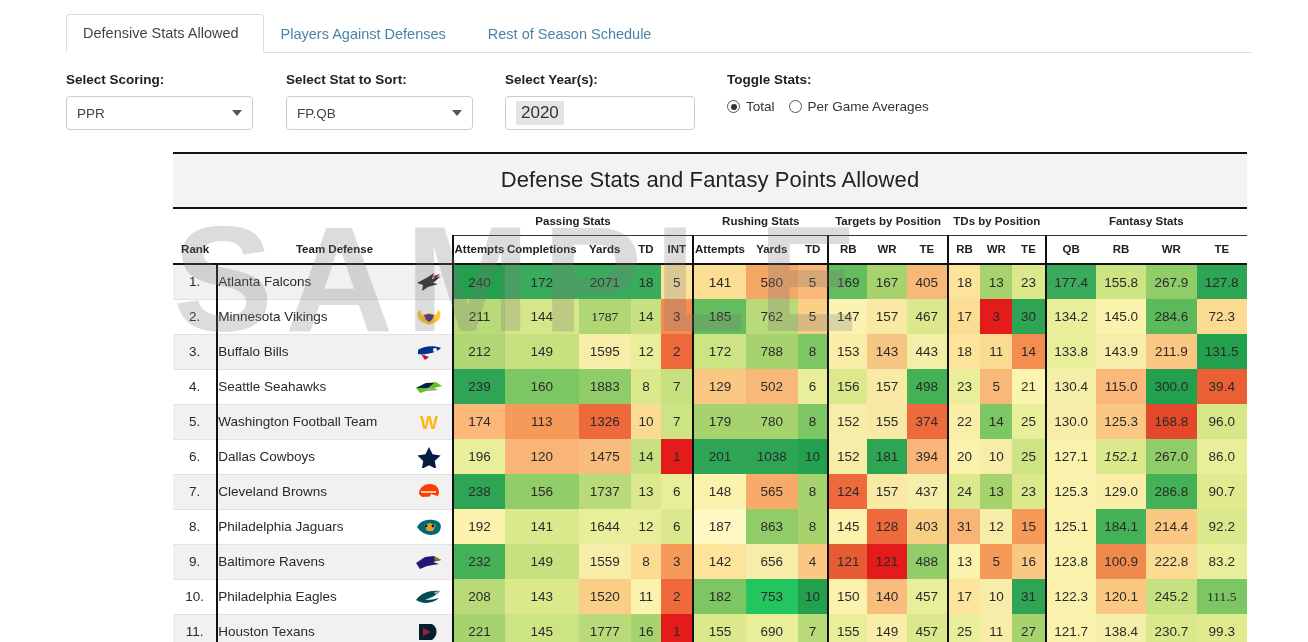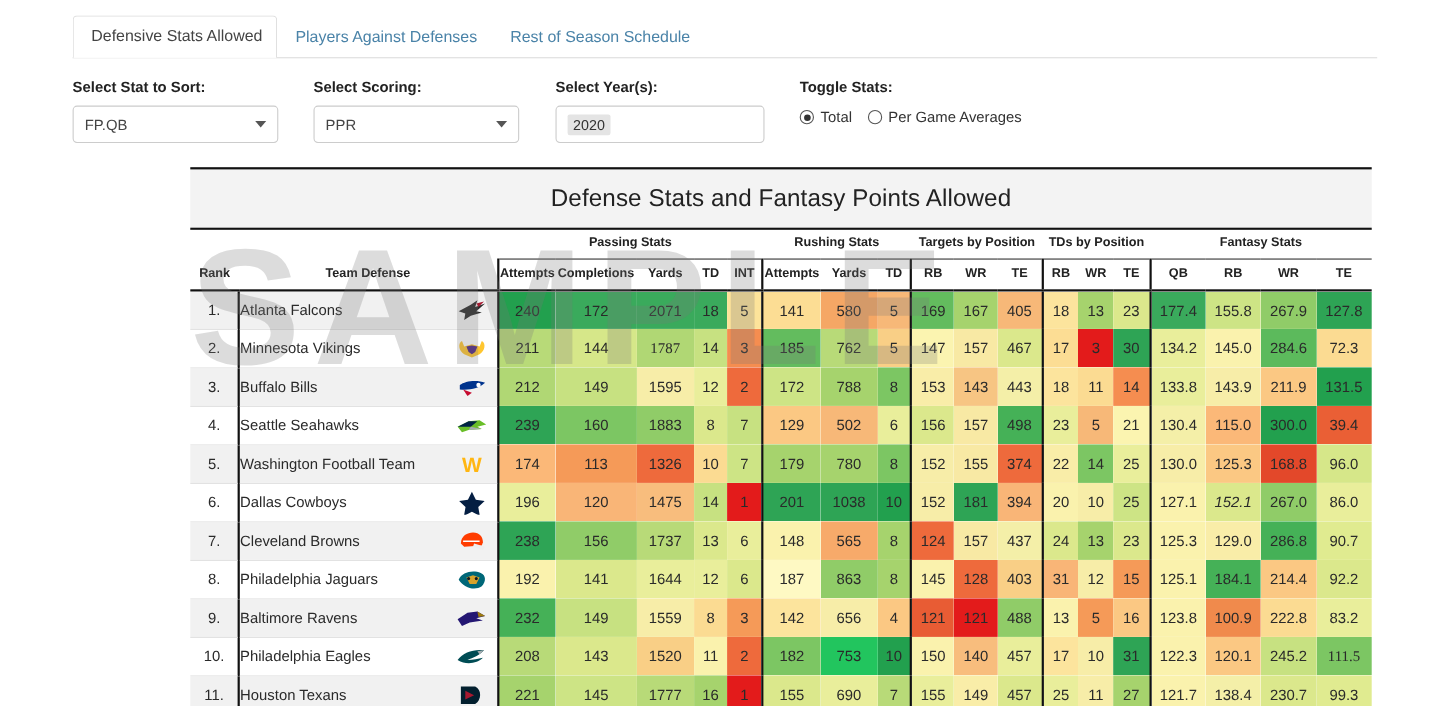--- a/index.html
+++ b/index.html
@@ -16,21 +16,21 @@
     position: relative;
     margin: 8px 56px 0 66px;
     height: 45px;
     border-bottom: 1px solid #dddddd;
     display: flex;
     align-items: flex-end;
   }
   .tab {
     font-size: 14.5px;
     color: #4a83a8;
-    padding: 11px 12px 12px 16px;
+    padding: 11px 24px 12px 16px;
     line-height: 1;
     white-space: nowrap;
     cursor: pointer;
     border: 1px solid transparent;
     border-bottom: none;
     position: relative;
     top: 1px;
   }
   .tab.active {
     color: #444444;
@@ -83,21 +83,21 @@
     background: #ffffff;
     display: flex;
     align-items: center;
     padding: 0 10px;
     font-size: 13.5px;
     color: #444444;
   }
   .token {
     background: #e4e4e4;
     padding: 2px 5px;
-    font-size: 13px;
+    font-size: 17px;
     color: #333333;
     border-radius: 2px;
   }
   .radio-row { display: flex; align-items: center; padding-top: 3px; }
   .radio-item { display: flex; align-items: center; margin-right: 14px; cursor: pointer; }
   .radio {
     width: 13px; height: 13px;
     border: 1px solid #555555;
     border-radius: 50%;
     margin-right: 6px;
@@ -219,32 +219,32 @@
 <body>
 
 <div class="tabbar">
   <div class="tab active">Defensive Stats Allowed</div>
   <div class="tab">Players Against Defenses</div>
   <div class="tab">Rest of Season Schedule</div>
 </div>
 
 <div class="controls">
 
+  <div class="ctl" style="width:220px;">
+    <div class="ctl-label">Select Scoring:</div>
+    <div class="select-box" style="width:187px;">
+      <span>PPR</span>
+      <span class="caret"></span>
+    </div>
+  </div>
+
   <div class="ctl" style="width:219px;">
     <div class="ctl-label">Select Stat to Sort:</div>
     <div class="select-box" style="width:187px;">
       <span>FP.QB</span>
-      <span class="caret"></span>
-    </div>
-  </div>
-
-  <div class="ctl" style="width:220px;">
-    <div class="ctl-label">Select Scoring:</div>
-    <div class="select-box" style="width:187px;">
-      <span>PPR</span>
       <span class="caret"></span>
     </div>
   </div>
 
   <div class="ctl" style="width:222px;">
     <div class="ctl-label">Select Year(s):</div>
     <div class="textinput" style="width:190px;">
       <span class="token">2020</span>
     </div>
   </div>

